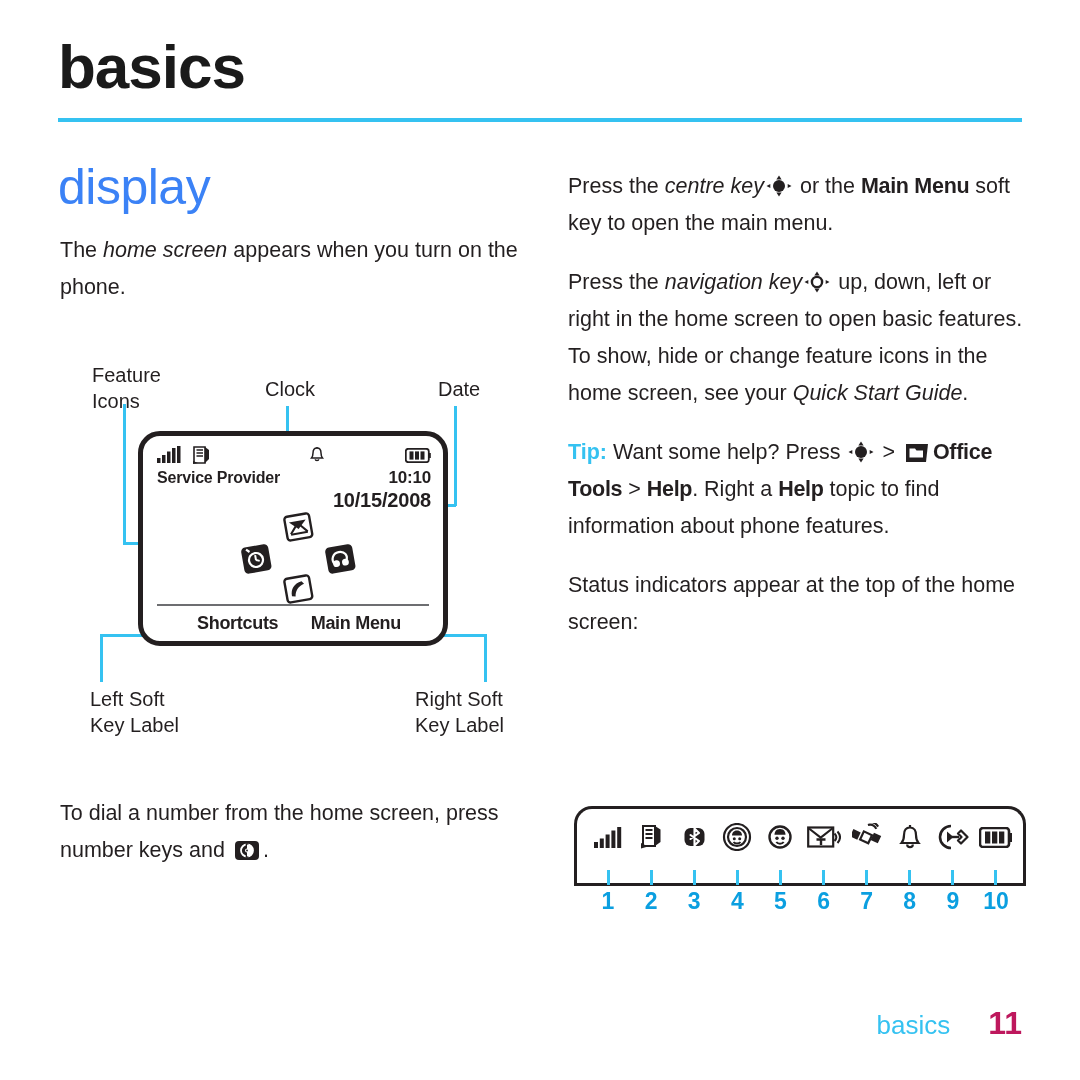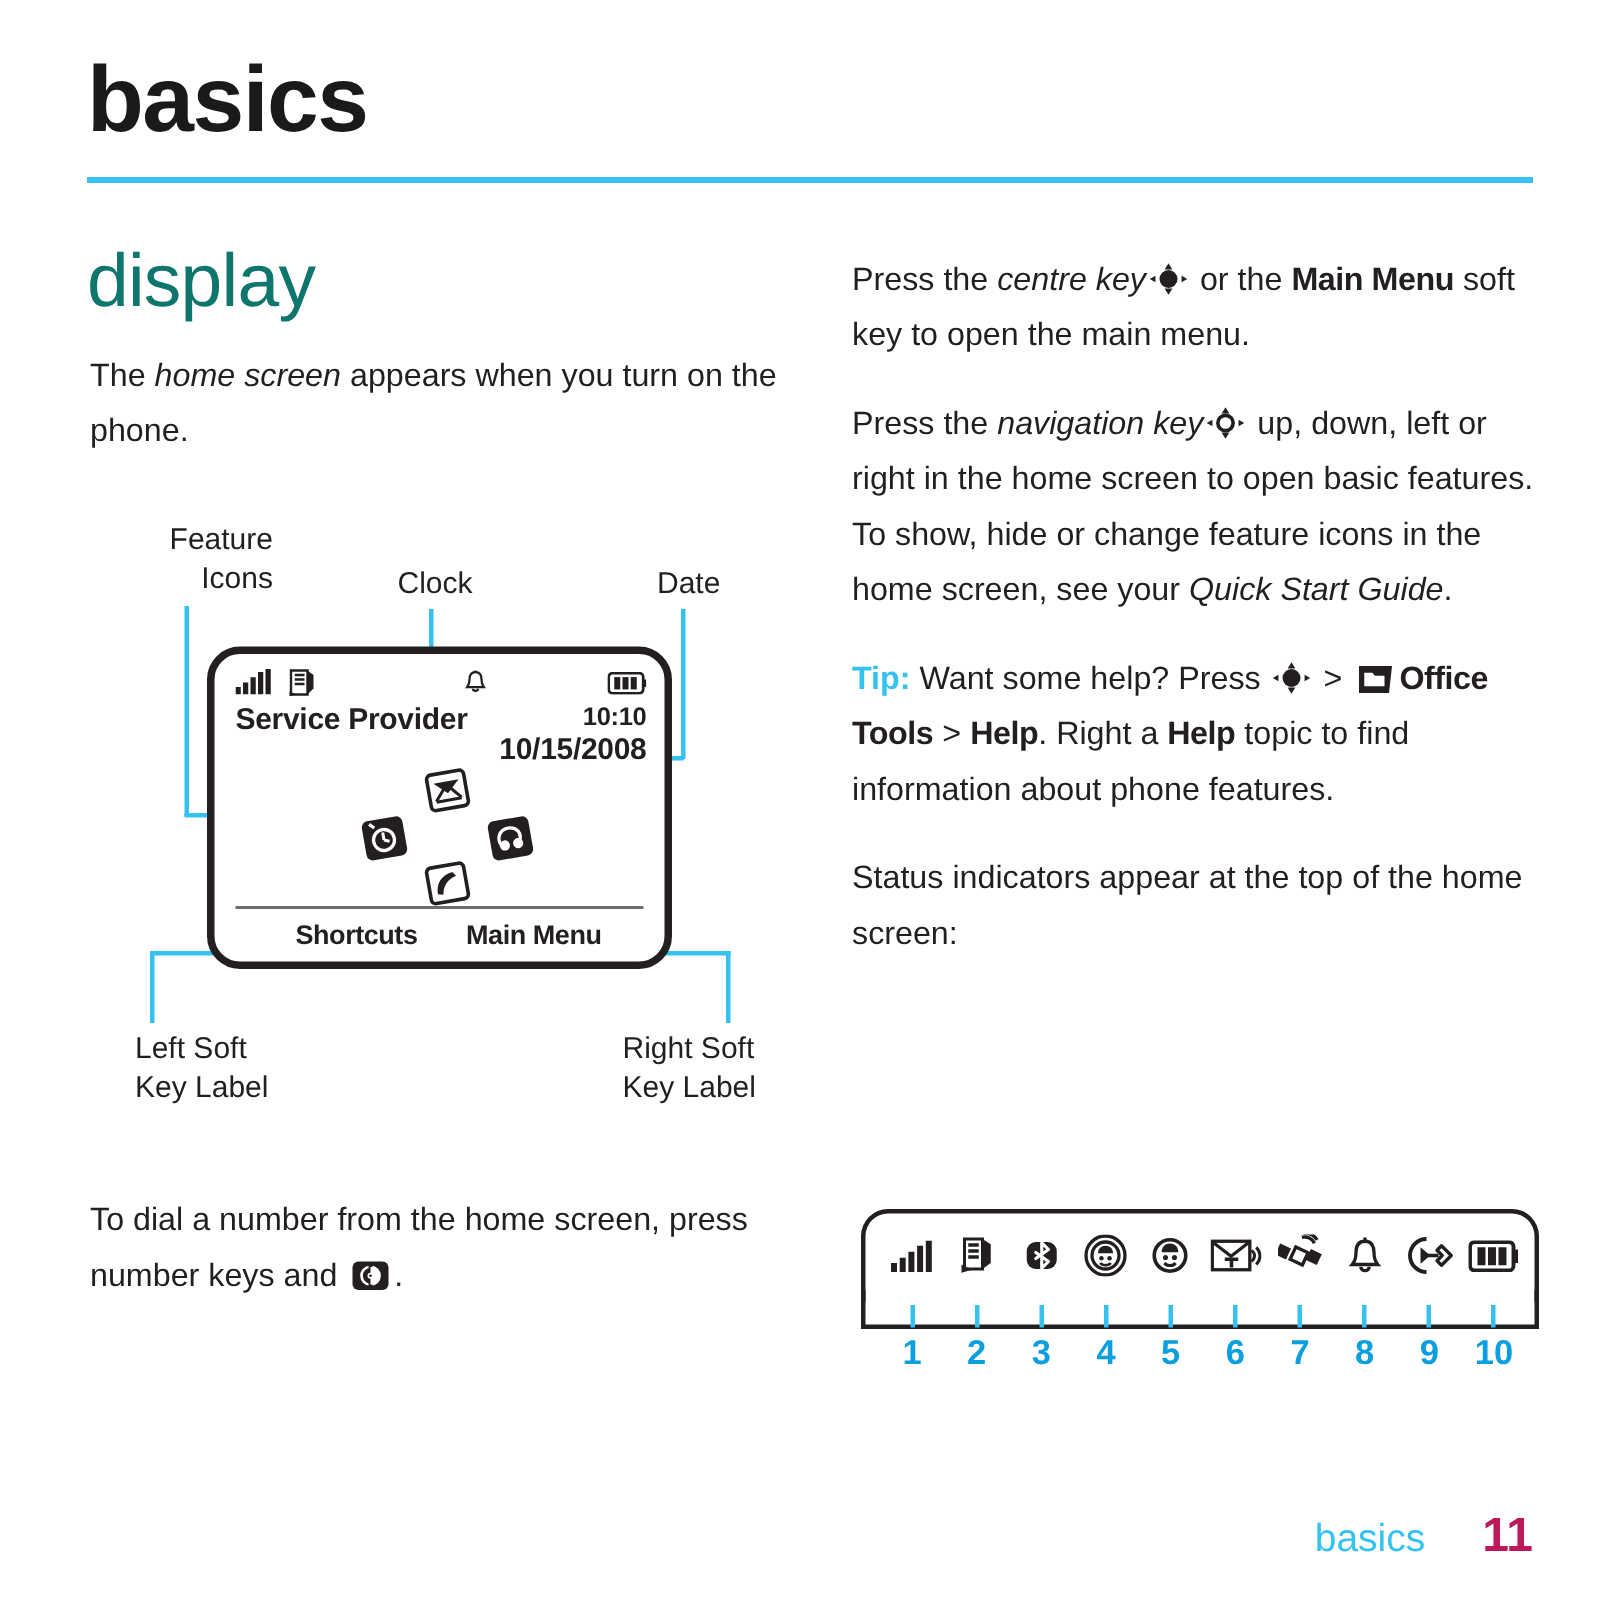--- a/index.html
+++ b/index.html
@@ -35,21 +35,21 @@
     height: 4px;
     background: #35c2f1;
   }
 
   .section-title {
     position: absolute;
     left: 58px;
     top: 162px;
     font-size: 50px;
     font-weight: 400;
-    color: #0f766e;
+    color: #3b82f6;
     line-height: 1;
     letter-spacing: -0.5px;
   }
 
   
   .col-left {
     position: absolute;
     left: 60px;
     top: 232px;
     width: 470px;
@@ -136,21 +136,21 @@
     height: 24px;
   }
   .ph-signal { position: absolute; left: 0; top: 1px; }
   .ph-roam   { position: absolute; left: 34px; top: 0px; }
   .ph-bell   { position: absolute; left: 152px; top: 1px; }
   .ph-batt   { position: absolute; right: 0px; top: 3px; }
   .ph-provider {
     position: absolute;
     left: 14px;
     top: 33px;
-    font-size: 20px;
+    font-size: 16px;
     font-weight: 700;
     font-family: "Liberation Sans Narrow", "Liberation Sans", sans-serif;
     letter-spacing: -0.2px;
     color: #231f20;
   }
   .ph-clock {
     position: absolute;
     right: 12px;
     top: 32px;
     font-size: 17px;
@@ -314,21 +314,21 @@
 <div class="page-title">basics</div>
 <div class="title-rule"></div>
 <div class="section-title">display</div>
 
 <div class="col-left">
   <p class="body"><span>The </span><span class="it">home screen</span><span> appears when you turn on the phone.</span></p>
 </div>
 
 <div class="diagram">
 
-  <div class="callout" style="left:32px; top:1px; text-align:right; width:90px;">Feature
+  <div class="callout" style="left:32px; top:16px; text-align:left; width:90px;">Feature
 Icons</div>
   <div class="callout" style="left:205px; top:30px;">Clock</div>
   <div class="callout" style="left:378px; top:30px;">Date</div>
   <div class="callout" style="left:30px; top:340px;">Left Soft
 Key Label</div>
   <div class="callout" style="left:355px; top:340px;">Right Soft
 Key Label</div>
 
   <div class="lead lead-v" style="left:63px; top:58px; height:140px;"></div>
   <div class="lead lead-h" style="left:63px; top:196px; width:110px;"></div>

